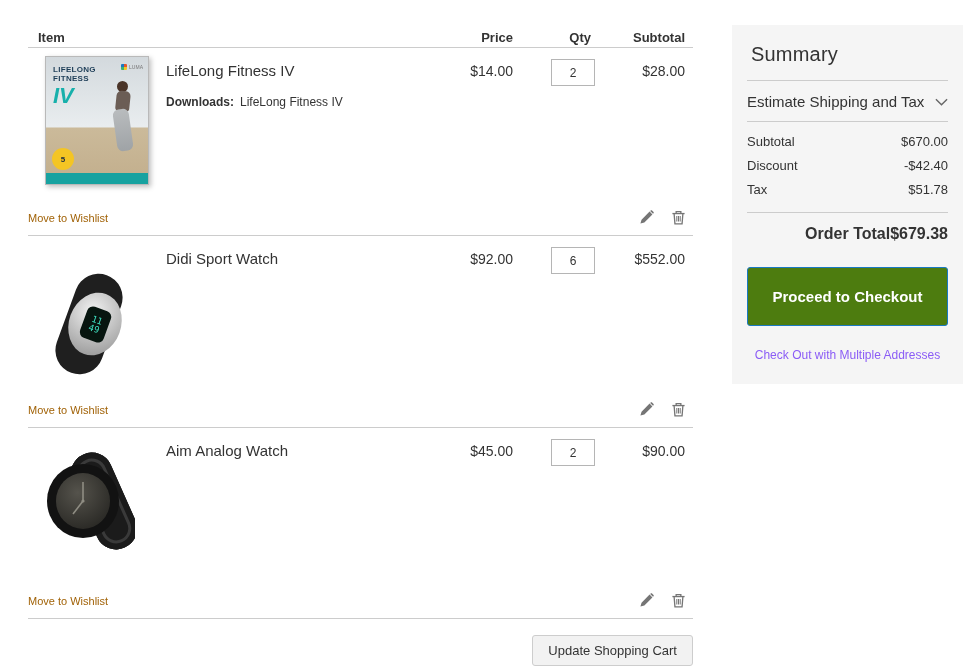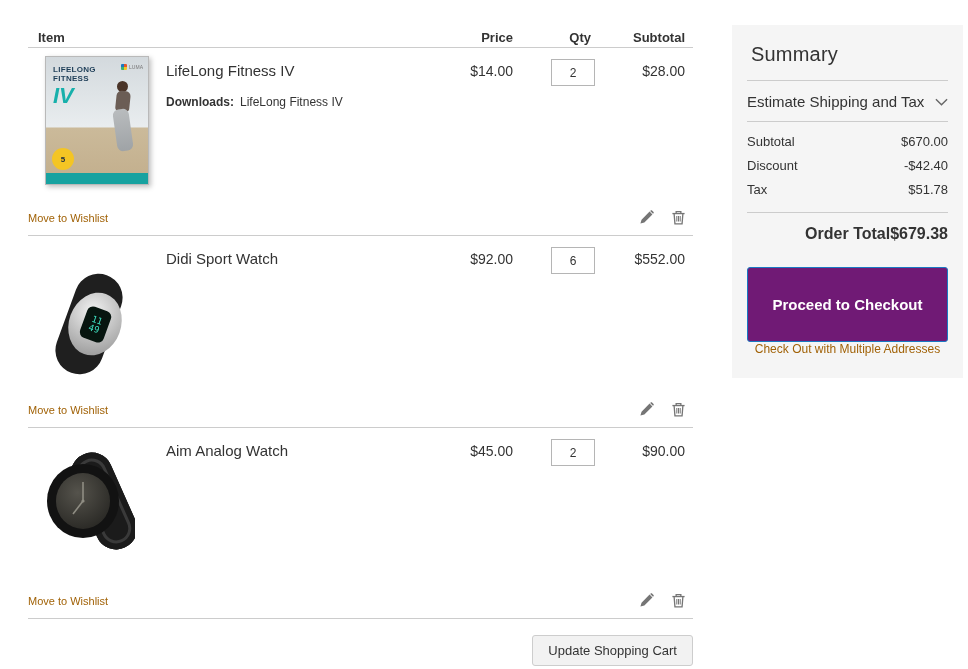--- a/index.html
+++ b/index.html
@@ -65,25 +65,25 @@
     padding: 11px 0; cursor: pointer;
   }
   .estimate-label { font-size: 15px; font-weight: normal; color: #333; }
   .totals { padding: 8px 0 10px; }
   .total-row { display: flex; justify-content: space-between; font-size: 13px; padding: 4px 0 5px; }
   .order-total-row {
     border-top: 1px solid #ccc; display: flex; justify-content: flex-end;
     padding: 12px 0 2px; font-size: 16px; font-weight: bold;
   }
   .checkout-btn {
-    display: block; width: 100%; margin-top: 22px; padding: 28px 0;
-    background: #701a75; border: 1px solid #1979c3; border-radius: 3px;
+    display: block; width: 100%; margin-top: 22px; padding: 20px 0;
+    background: #4d7c0f; border: 1px solid #1979c3; border-radius: 3px;
     color: #fff; font-size: 15px; font-weight: bold; font-family: inherit; cursor: pointer;
   }
-  .multi-address { display: block; text-align: center; font-size: 12px; color: #a16207; text-decoration: none; cursor: pointer; }
+  .multi-address { display: block; text-align: center; margin-top: 22px; font-size: 12px; color: #8b5cf6; text-decoration: none; cursor: pointer; }
 
   
   .art { position: relative; overflow: hidden; }
 
   
   .art-dvd {
     width: 104px; height: 129px; background: linear-gradient(#d3d9dd 0%, #e9edef 55%, #cbba9a 56%, #c2ae8c 100%);
     border: 1px solid #b9b9b9; box-shadow: 2px 2px 5px rgba(0,0,0,.25);
   }
   .dvd-title { position: absolute; left: 7px; top: 8px; font-size: 8px; font-weight: bold; line-height: 9px; color: #1d3d57; letter-spacing: .3px; }

